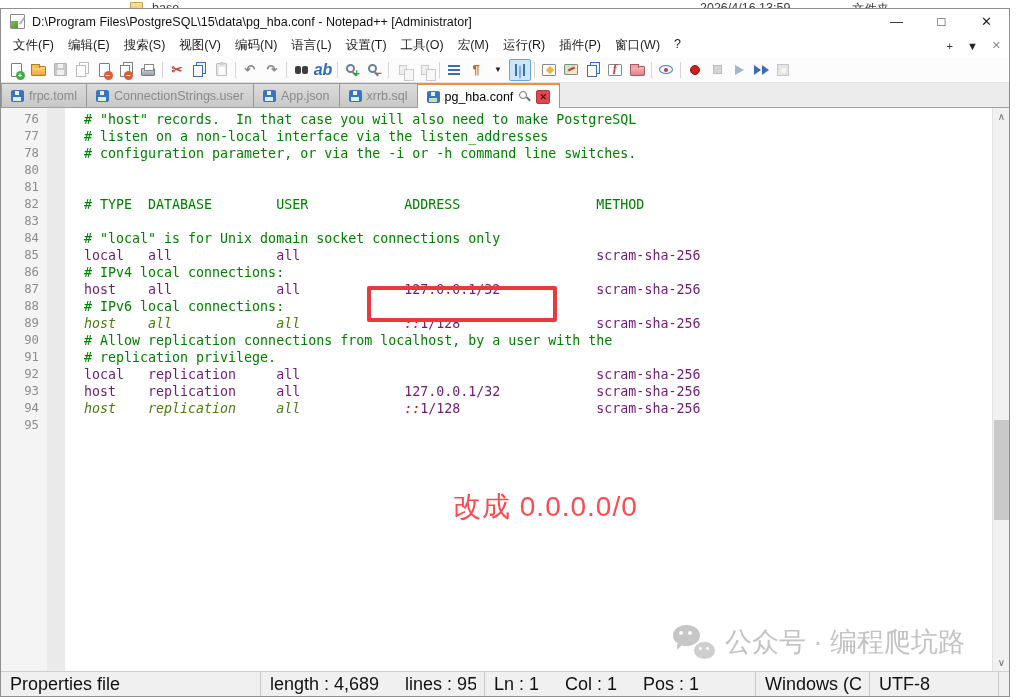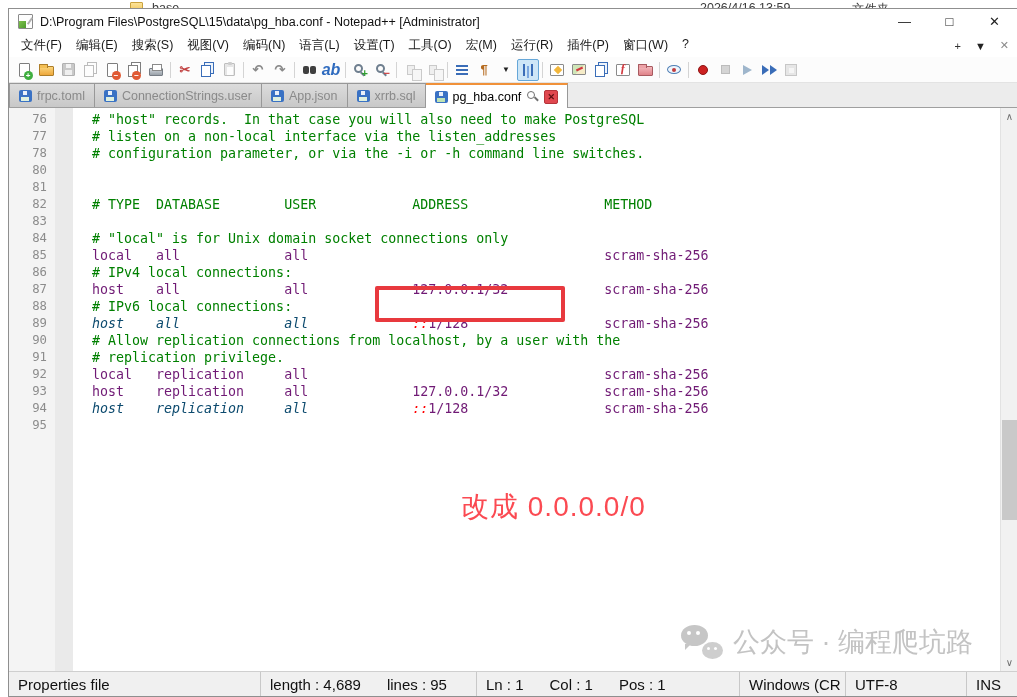--- a/index.html
+++ b/index.html
@@ -7,21 +7,21 @@
     font-family:"Liberation Sans", sans-serif; }
   #stage { position:relative; width:1017px; height:697px; background:#fff; }
 
   
   .bgstrip { position:absolute; left:0; top:0; width:1017px; height:8px; overflow:hidden; background:#fff; }
   .bgstrip .frag { position:absolute; top:1px; font-size:12.5px; color:#3c3c3c; white-space:nowrap; }
   .bg-folder { position:absolute; left:130px; top:2px; width:13px; height:10px;
     background:linear-gradient(#fce398,#f2c65d); border:1px solid #caa23e; border-radius:1px; }
 
   
-  .win { position:absolute; left:8px; top:8px; width:1010px; height:689px;
+  .win { position:absolute; left:0; top:8px; width:1010px; height:689px;
     background:#fff; border:1px solid #8f8f8f; display:flex; flex-direction:column; }
 
   
   .titlebar { height:25px; display:flex; align-items:center; background:#fff; flex:0 0 auto; }
   .appicon { width:15px; height:15px; margin:0 7px 0 9px; position:relative;
     background:#fdfdfd; border:1px solid #8a8a8a; border-radius:1px; }
   .appicon::before { content:""; position:absolute; left:0; bottom:0; width:7px; height:7px;
     background:linear-gradient(135deg,#7dc24b,#4e9a2e); }
   .appicon::after { content:""; position:absolute; right:1px; top:2px; width:2px; height:8px;
     background:#b0b0b0; transform:rotate(35deg); }
@@ -137,21 +137,21 @@
   .margin-ln { position:absolute; left:0; top:0; bottom:0; width:46px; background:#f4f4f4; }
   .margin-bk { position:absolute; left:46px; top:0; bottom:0; width:18px; background:#eaeaea; }
   .code { position:absolute; left:0; top:3px; right:18px; }
   .crow { display:flex; height:17px; font:13.3px/17px "DejaVu Sans Mono",monospace; }
   .ln { width:46px; flex:0 0 auto; text-align:right; padding-right:8px; color:#8c8c8c;
     font-size:12.3px; }
   .gut { width:18px; flex:0 0 auto; }
   .txt { white-space:pre; padding-left:19px; color:#000; }
   .seg-c { color:#008000; }
   .seg-d { color:#701a75; }
-  .seg-k { color:#0c4a6e; font-style:italic; }
+  .seg-k { color:#4d7c0f; font-style:italic; }
   .seg-p { color:#ff0000; font-style:italic; }
 
   .redbox { position:absolute; left:366px; top:178px; width:190px; height:36px;
     border:4px solid #e8393e; border-radius:2px; }
   .annotation { position:absolute; left:452px; top:380px; font-size:28px; letter-spacing:1px;
     color:#fb4a52; white-space:nowrap; }
 
   .watermark { position:absolute; left:672px; top:516px; display:flex; align-items:center; gap:10px;
     color:#c3c3c3; font-size:27px; white-space:nowrap; }
   .wm-logo { position:relative; width:42px; height:34px; flex:0 0 auto; }
@@ -169,21 +169,21 @@
   .vscroll { position:absolute; right:0; top:0; bottom:0; width:17px; background:#f1f1f1;
     border-left:1px solid #e2e2e2; }
   .sarrow { position:absolute; left:0; width:17px; height:17px; color:#6f6f6f;
     font-size:10px; text-align:center; line-height:17px; }
   .sarrow.up { top:0; }
   .sarrow.down { bottom:0; }
   .sthumb { position:absolute; left:1px; width:15px; top:312px; height:100px; background:#c9c9c9; }
 
   
   .statusbar { height:25px; flex:0 0 auto; background:#f0f0f0; border-top:1px solid #cfcfcf;
-    display:flex; align-items:stretch; font-size:15px; color:#111; }
+    display:flex; align-items:stretch; font-size:18px; color:#111;gap:8px; }
   .sseg { display:flex; align-items:center; padding-left:9px; gap:26px; white-space:nowrap; overflow:hidden; }
   .sseg + .sseg { border-left:1px solid #c8c8c8; }
 </style>
 </head>
 <body>
 
 <div id="stage">
 
   <div class="bgstrip">
     <span class="bg-folder"></span>

